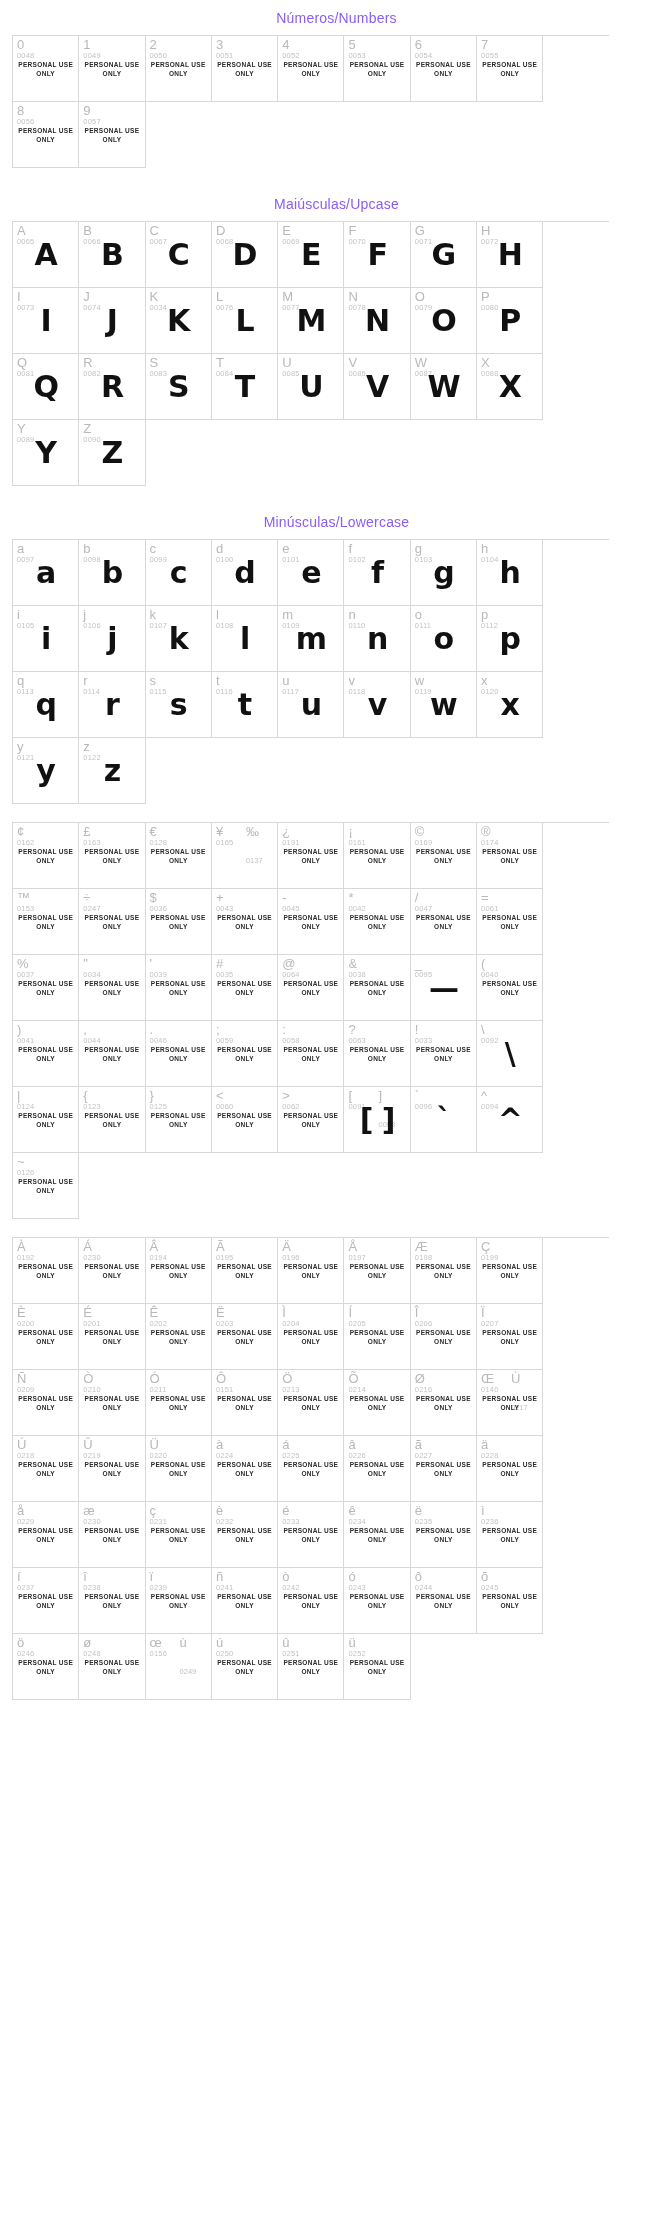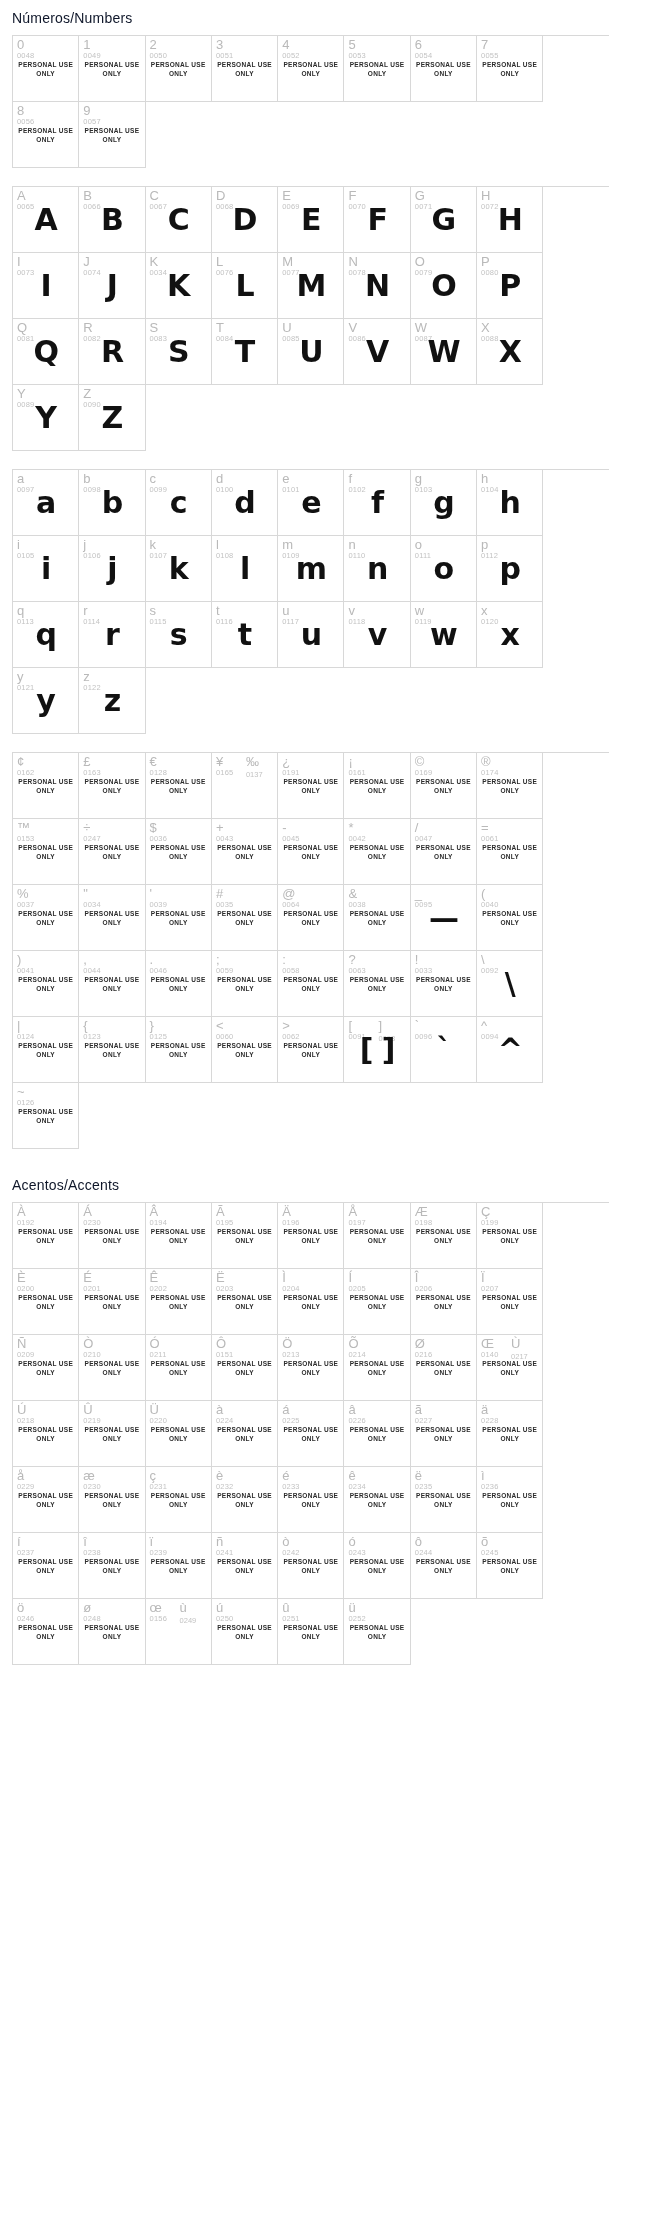--- a/index.html
+++ b/index.html
@@ -18,23 +18,24 @@
   .page {
     width: 661px;
     padding: 0 0 20px 0;
   }
   .section {
     margin: 0 0 18px 0;
   }
   .section-title {
     font-size: 14px;
     font-weight: 400;
-    color: #0f172a;
+    color: #8b5cf6;
     padding: 10px 0 9px 12px;
     letter-spacing: 0.2px;
+    text-align: center;
   }
   .grid {
     display: flex;
     flex-wrap: wrap;
     border-left: 1px solid #d8d8d8;
     border-top: 1px solid #d8d8d8;
     width: 597px;
     margin-left: 12px;
   }
   .cell {
@@ -84,21 +85,21 @@
     text-align: center;
     font-size: 30px;
     line-height: 34px;
     color: #111;
     font-weight: 900;
     font-family: "DejaVu Sans", sans-serif;
     letter-spacing: -1px;
   }
   .cell .code2 {
     position: absolute;
-    top: 17px;
+    top: 33px;
     left: 34px;
     font-size: 7.5px;
     color: #c3c3c3;
   }
   .cell .ch2 {
     position: absolute;
     top: 2px;
     left: 34px;
     font-size: 13px;
     color: #b9b9b9;
@@ -159,20 +160,21 @@
             <div class="puo">PERSONAL USE ONLY</div>
           </div>
           <div class="cell">
             <span class="ch">9</span>
             <span class="code">0057</span>
             <div class="puo">PERSONAL USE ONLY</div>
           </div>
         </div>
       </div>
       <div class="section">
+        <div class="section-title">Maiúsculas/Upcase</div>
         <div class="grid">
           <div class="cell">
             <span class="ch">A</span>
             <span class="code">0065</span>
             <div class="glyph">A</div>
           </div>
           <div class="cell">
             <span class="ch">B</span>
             <span class="code">0066</span>
             <div class="glyph">B</div>
@@ -293,20 +295,21 @@
             <div class="glyph">Y</div>
           </div>
           <div class="cell">
             <span class="ch">Z</span>
             <span class="code">0090</span>
             <div class="glyph">Z</div>
           </div>
         </div>
       </div>
       <div class="section">
+        <div class="section-title">Minúsculas/Lowercase</div>
         <div class="grid">
           <div class="cell">
             <span class="ch">a</span>
             <span class="code">0097</span>
             <div class="glyph">a</div>
           </div>
           <div class="cell">
             <span class="ch">b</span>
             <span class="code">0098</span>
             <div class="glyph">b</div>
@@ -639,21 +642,20 @@
             <div class="glyph">^</div>
           </div>
           <div class="cell">
             <span class="ch">~</span>
             <span class="code">0126</span>
             <div class="puo">PERSONAL USE ONLY</div>
           </div>
         </div>
       </div>
       <div class="section">
-        <div class="section-title">Acentos/Accents</div>
         <div class="grid">
           <div class="cell">
             <span class="ch">À</span>
             <span class="code">0192</span>
             <div class="puo">PERSONAL USE ONLY</div>
           </div>
           <div class="cell">
             <span class="ch">Á</span>
             <span class="code">0230</span>
             <div class="puo">PERSONAL USE ONLY</div>

